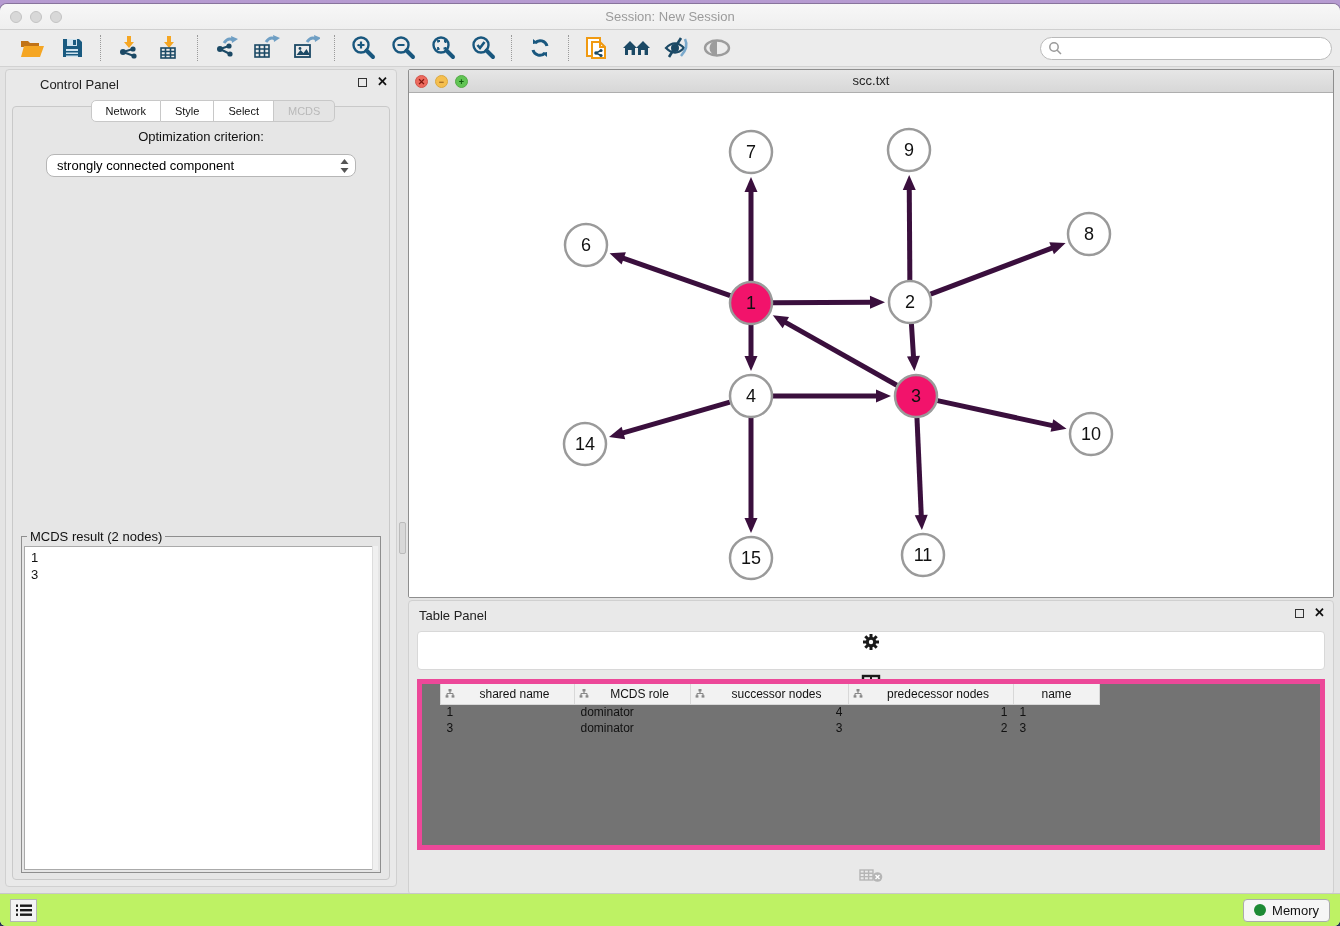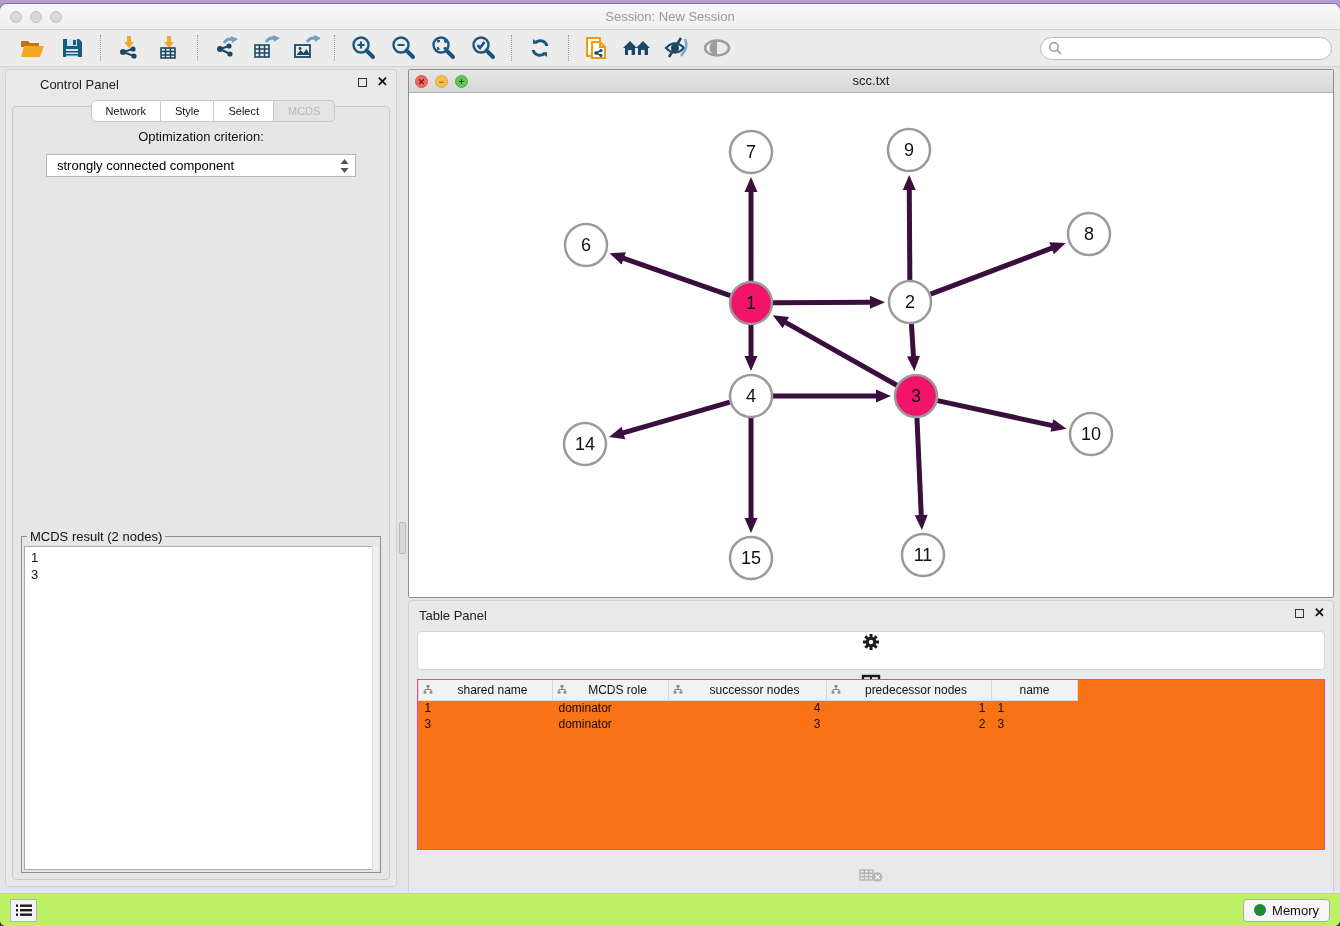--- a/index.html
+++ b/index.html
@@ -60,21 +60,21 @@
   .tab:first-child { border-left:1px solid #c8c8c8; border-radius:5px 0 0 5px; }
   .tab:last-child { border-radius:0 5px 5px 0; }
   .tab.active { background:#e4e4e4; color:#b9b9b9; }
   .cp-body {
     position:absolute; left:6px; right:6px; top:36px; bottom:6px;
     background:#e6e6e6; border:1px solid #c9c9c9; border-radius:4px;
   }
   .opt-label { text-align:center; font-size:13px; color:#111; margin-top:22px; }
   .dropdown {
     margin:10px auto 0; width:310px; height:23px; background:#fff;
-    border:1px solid #b6b6b6; border-radius:0; display:flex; align-items:center;
+    border:1px solid #b6b6b6; border-radius:8px; display:flex; align-items:center;
     padding:0 6px 0 10px; font-size:13px; cursor:pointer;
   }
   .dropdown .dd-label { flex:1; }
   .cp-buttons { display:flex; justify-content:center; gap:14px; margin-top:11px; }
   .cp-btn {
     background:#fff; border:1px solid #b0b0b0; border-radius:5px;
     font-size:13px; padding:3px 14px; cursor:pointer; color:#111;
     font-family:"Liberation Sans",sans-serif;
   }
   .result-box {
@@ -119,21 +119,21 @@
   }
   .tp-toolbar {
     position:absolute; left:8px; right:8px; top:30px; height:39px;
     background:#fff; border:1px solid #d8d8d8; border-radius:4px;
     display:flex; align-items:center; gap:22px; padding:0 14px;flex-direction:column;
   }
   .tp-tool { display:flex; align-items:center; justify-content:center; cursor:pointer; }
   .fx { font-family:"DejaVu Serif", serif; font-style:italic; font-size:19px; color:#b0b0b0; }
   .tp-tablewrap {
     position:absolute; left:8px; right:8px; top:78px; bottom:44px;
-    background:#f97316; border:1px solid #ec4899; overflow:hidden;
+    background:#737373; border:5px solid #ec4899; overflow:hidden;padding-left:18px;
   }
   table.nodetable { border-collapse:collapse; font-size:12px; table-layout:fixed; }
   table.nodetable th {
     background:#f2f2f2; border:1px solid #d8d8d8; border-top:none;
     font-weight:normal; height:20px; font-size:12px; color:#111; text-align:center;
     position:relative; padding-left:14px;
   }
   table.nodetable td { height:16px; padding:0 6px; font-size:12px; color:#111; }
   td.num { text-align:right; }
   .hicon { position:absolute; left:4px; top:5px; }

